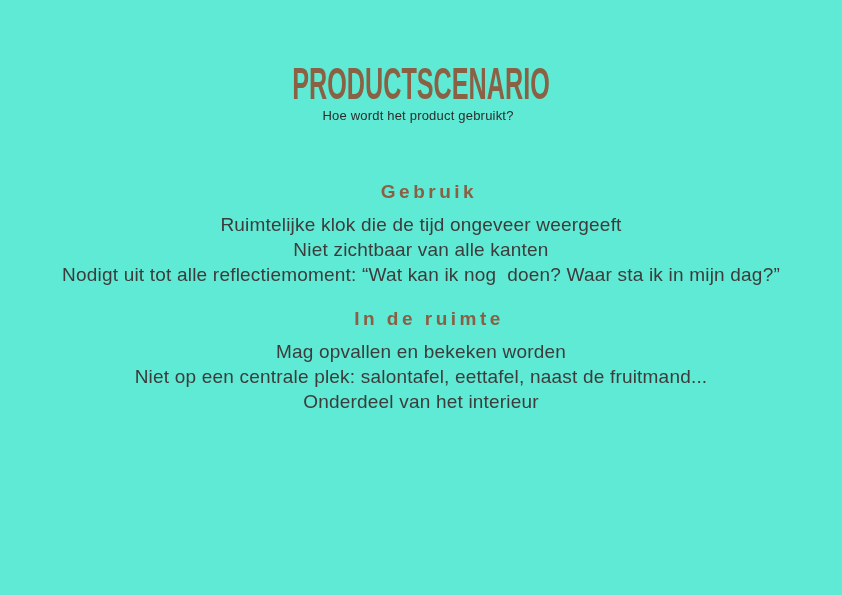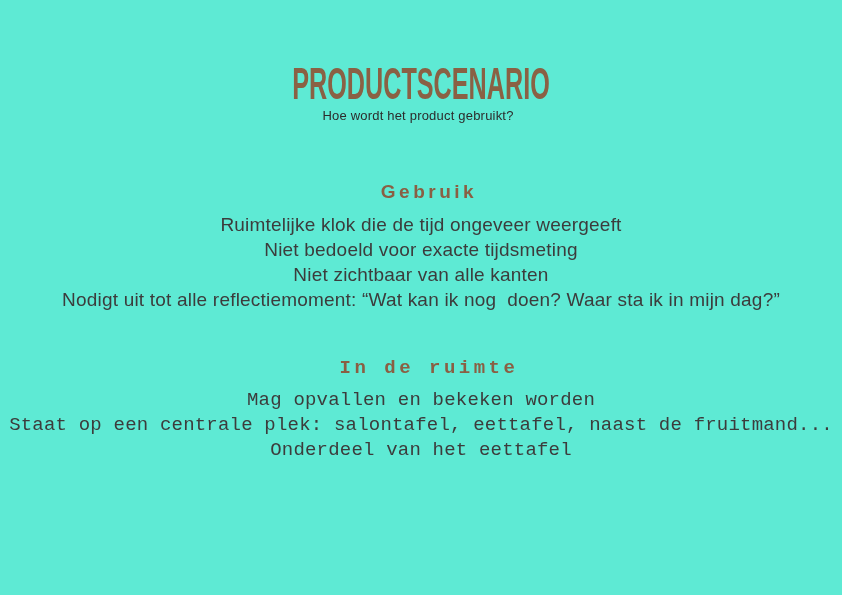--- a/index.html
+++ b/index.html
@@ -36,21 +36,21 @@
     transform: scaleX(0.56);
     transform-origin: center top;
   }
   .subtitle {
     margin: 2px 6px 0 0;
     font-size: 13px;
     color: #2c2c2c;
     letter-spacing: 0.2px;
   }
   .section-1 { margin-top: 58px; }
-  .section-2 { margin-top: 45px; font-family: Liberation Mono, monospace; }
+  .section-2 { margin-top: 21px; }
   .section-heading {
     margin: 0 0 9px 0;
     font-size: 19px;
     font-weight: bold;
     letter-spacing: 3.5px;
     color: #8a5f43;
     padding-left: 16px;
   }
   .body-line {
     margin: 0;
@@ -66,25 +66,24 @@
 
 <div class="slide">
 
   <h1 class="title-wrap"><span class="title-condensed">PRODUCTSCENARIO</span></h1>
 
   <p class="subtitle">Hoe wordt het product gebruikt?</p>
 
   <section class="section-1">
     <h2 class="section-heading">Gebruik</h2>
     <p class="body-line">Ruimtelijke klok die de tijd ongeveer weergeeft</p>
-    <p class="body-line">Niet bedoeld voor exacte tijdsmeting</p>
     <p class="body-line">Niet zichtbaar van alle kanten</p>
     <p class="body-line">Nodigt uit tot alle reflectiemoment: “Wat kan ik nog  doen? Waar sta ik in mijn dag?”</p>
   </section>
 
   <section class="section-2">
     <h2 class="section-heading">In de ruimte</h2>
     <p class="body-line">Mag opvallen en bekeken worden</p>
-    <p class="body-line">Staat op een centrale plek: salontafel, eettafel, naast de fruitmand...</p>
-    <p class="body-line">Onderdeel van het eettafel</p>
+    <p class="body-line">Niet op een centrale plek: salontafel, eettafel, naast de fruitmand...</p>
+    <p class="body-line">Onderdeel van het interieur</p>
   </section>
 
 </div>
 
 </body></html>

